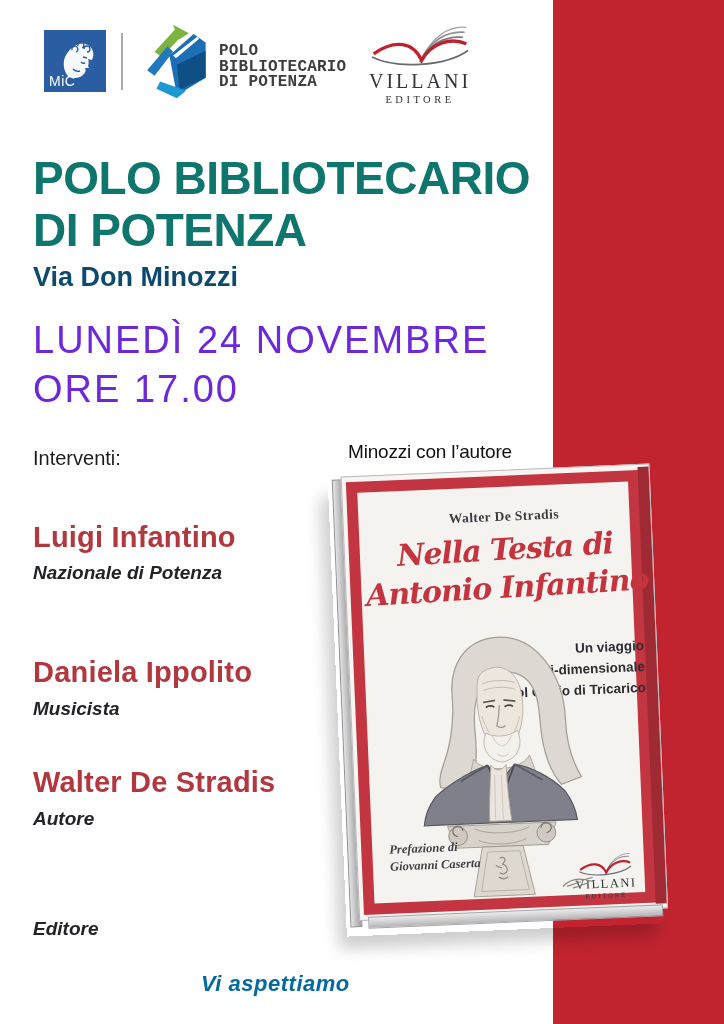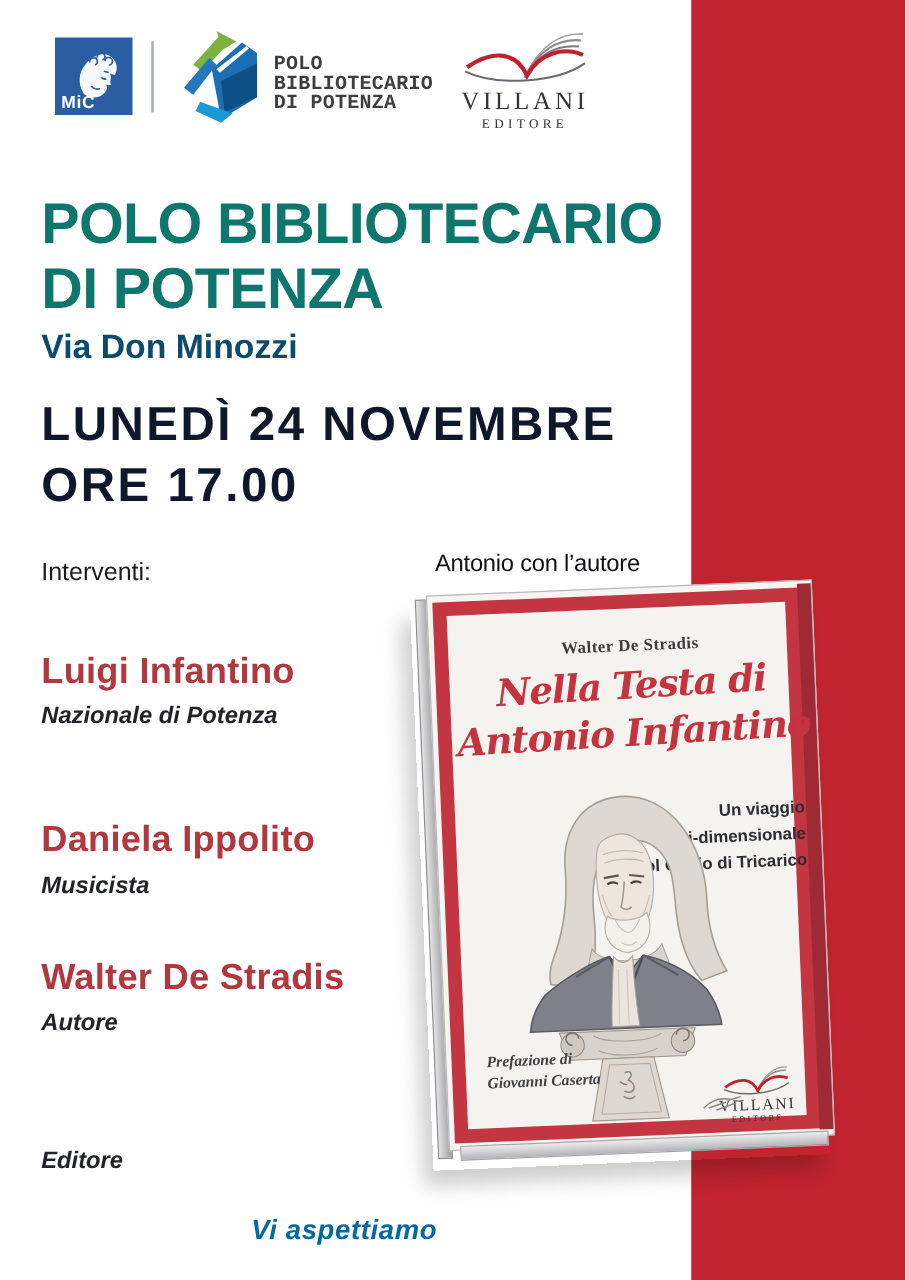--- a/index.html
+++ b/index.html
@@ -6,33 +6,33 @@
   .page{
     position:relative;width:724px;height:1024px;background:#ffffff;
     overflow:hidden;font-family:"Liberation Sans",sans-serif;margin:0 auto;
   }
   
   .red-stripe{position:absolute;left:553px;top:0;width:171px;height:1024px;background:#c1242f;}
 
   
   .mic-logo{position:absolute;left:44px;top:30px;width:62px;height:62px;background:#2a5da2;}
   .mic-logo svg{position:absolute;left:0;top:0;}
-  .mic-label{position:absolute;left:5px;bottom:3px;color:#fff;font-weight:bold;font-size:14px;letter-spacing:.5px;}
+  .mic-label{position:absolute;left:5px;bottom:3px;color:#fff;font-weight:normal;font-size:14px;letter-spacing:.5px;}
   .header-divider{position:absolute;left:121px;top:33px;width:2px;height:57px;background:#a8acb1;}
   .polo-mark{position:absolute;left:136px;top:22px;width:78px;height:78px;}
   .polo-text{position:absolute;left:219px;top:44px;font-size:16px;font-weight:bold;color:#3e3e40;line-height:15.5px;letter-spacing:.2px;font-family:Liberation Mono, monospace;}
   .villani{position:absolute;left:358px;top:24px;width:124px;text-align:center;}
   .villani-glyph{display:block;margin:0 auto;}
   .villani-name{font-family:"Liberation Serif",serif;font-size:20px;letter-spacing:3px;color:#33333b;margin-top:-2px;}
   .villani-sub{font-family:"Liberation Serif",serif;font-size:10.5px;letter-spacing:3.5px;color:#33333b;margin-top:1px;}
 
   
   .poster-title{position:absolute;left:33px;top:152px;font-size:46px;line-height:52px;font-weight:bold;color:#0f766e;letter-spacing:-.5px;}
   .address{position:absolute;left:33px;top:262px;font-size:27px;font-weight:bold;color:#0c4a6e;}
-  .event-date{position:absolute;left:33px;top:316px;font-size:38px;line-height:49px;font-weight:bold;color:#0f172a;letter-spacing:2px;}
+  .event-date{position:absolute;left:33px;top:316px;font-size:38px;line-height:49px;font-weight:normal;color:#6d28d9;letter-spacing:2px;}
   .interventi{position:absolute;left:33px;top:447px;font-size:20px;color:#1b1c1e;}
   .speaker-name{position:absolute;left:33px;font-size:29px;font-weight:bold;color:#b23840;letter-spacing:.2px;}
   .speaker-role{position:absolute;left:33px;font-size:19px;font-weight:bold;font-style:italic;color:#222326;line-height:25px;}
   .closing{position:absolute;left:201px;top:971px;font-size:22px;font-weight:bold;font-style:italic;color:#0369a1;letter-spacing:.5px;}
 
   
   .book-caption{position:absolute;left:348px;top:441px;font-size:19px;color:#101114;letter-spacing:-.2px;}
   .book{position:absolute;left:341px;top:470px;width:318px;height:455px;transform:rotate(-2.4deg);}
   .book-shadow{position:absolute;left:-4px;top:8px;width:318px;height:452px;box-shadow:-8px 12px 16px rgba(0,0,0,.20);}
   .book-spine{position:absolute;left:0;top:3px;width:10px;height:446px;background:linear-gradient(90deg,#e3e3e3,#9d9da1);border:1px solid #8f8f93;}
@@ -117,21 +117,21 @@
   <div class="speaker-name" style="top:656px">Daniela Ippolito</div>
   <div class="speaker-role" style="top:696px">Musicista</div>
 
   <div class="speaker-name" style="top:766px">Walter De Stradis</div>
   <div class="speaker-role" style="top:806px">Autore</div>
 
   <div class="speaker-role" style="top:916px">Editore</div>
 
   <div class="closing">Vi  aspettiamo</div>
 
-  <div class="book-caption">Antonio con l’autore</div>
+  <div class="book-caption">Minozzi con l’autore</div>
 
   <div class="book">
     <div class="book-shadow"></div>
     <div class="book-spine"></div>
     <div class="book-cover">
       <div class="book-frame"></div>
       <div class="book-wrap-right"></div>
       <div class="cover-content">
         <div class="cover-author">Walter De Stradis</div>
         <div class="cover-title">

